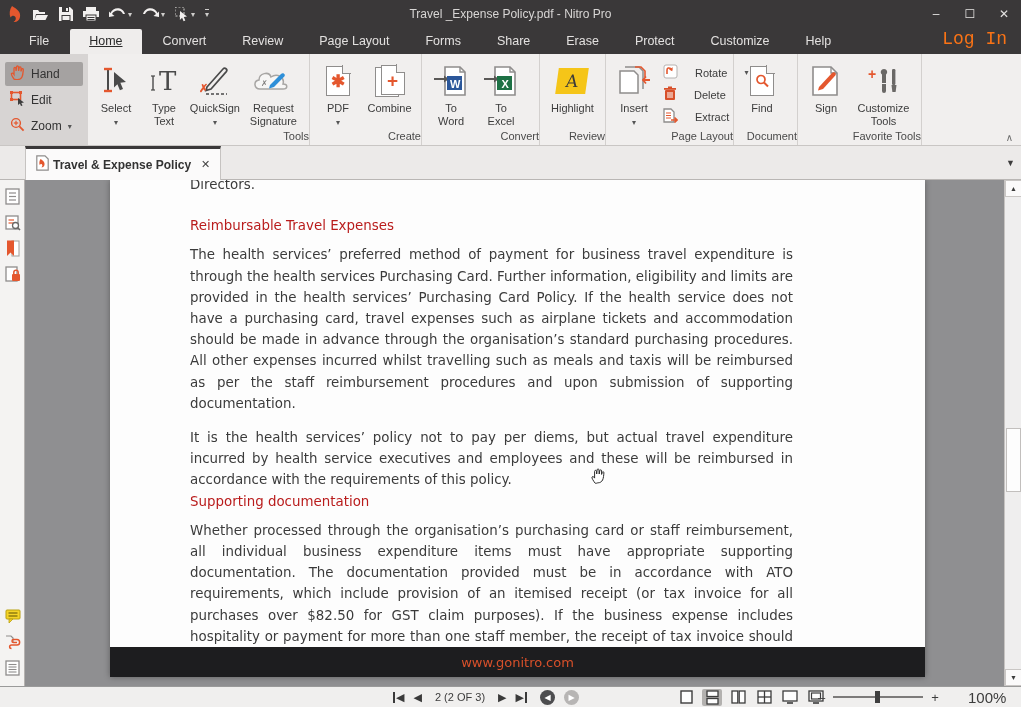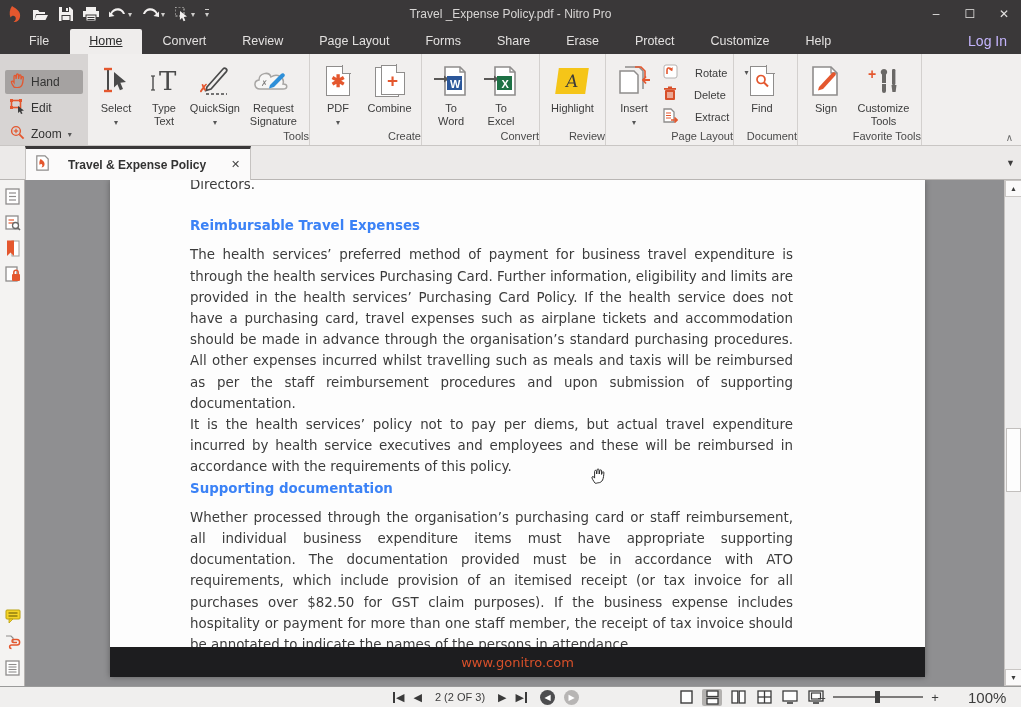--- a/index.html
+++ b/index.html
@@ -17,26 +17,26 @@
   .win-title { position:absolute; left:0; right:0; text-align:center; font-size:12px; color:#d8d6d5; pointer-events:none; }
   .win-controls { position:absolute; right:0; top:0; height:28px; display:flex; }
   .win-controls .wc { width:34px; height:28px; display:flex; align-items:center; justify-content:center;
     font-size:12px; color:#e4e2e1; }
 
   
   .menubar { position:absolute; left:0; top:28px; width:100%; height:26px; background:#3a3839;
     display:flex; align-items:flex-end; }
   .menu-item { color:#e3e1e0; font-size:12.5px; padding:5px 15px 6px; margin:0 3px; }
   .menu-item.active { background:#efedec; color:#2b2b2b; border-radius:2px 2px 0 0; padding:5px 19px 6px;text-decoration:underline; }
-  .login { position:absolute; right:14px; bottom:5px; color:#c4b5fd; font-size:14px; }
+  .login { position:absolute; right:14px; bottom:5px; color:#f97316; font-size:18px;font-family:Liberation Mono, monospace; }
 
   
   .ribbon { position:absolute; left:0; top:54px; width:100%; height:92px; background:#f1efee;
     border-bottom:1px solid #c9c6c4; display:flex; }
-  .mode-panel { width:88px; height:100%; background:#d7d4d3; padding:16px 5px 0 5px; flex:none; }
+  .mode-panel { width:88px; height:100%; background:#d7d4d3; padding:8px 5px 0 5px; flex:none; }
   .mode-item { display:flex; align-items:center; gap:6px; font-size:12px; color:#333; padding:3px 5px; border-radius:2px; margin-bottom:2px; }
   .mode-item.selected { background:#a5a2a1; }
   .mode-item .dd { font-size:8px; color:#555; }
   .rgroup { position:relative; height:100%; border-right:1px solid #d3d0ce; padding:6px 6px 18px; display:flex; gap:4px; align-items:flex-start; }
   .rgroup-label { position:absolute; left:0; right:0; bottom:3px; text-align:right; font-size:11px; color:#4a4a4a; }
   .rbtn { display:flex; flex-direction:column; align-items:center; font-size:11px; color:#3c3c3c;
     text-align:center; padding:2px 5px; min-width:44px; line-height:13px; }
   .rbtn .icon { height:38px; display:flex; align-items:center; justify-content:center; margin-bottom:2px; }
   .rbtn .dd { font-size:8px; color:#555; margin-top:1px; }
   .small-col { display:flex; flex-direction:column; gap:3px; padding-top:3px; }
@@ -49,43 +49,43 @@
     display:flex; align-items:center; justify-content:center; }
   .docsh:before { content:""; position:absolute; top:-1.6px; right:-1.6px; width:8px; height:8px;
     background:#f1efee; border-left:1.6px solid #8f8d8c; border-bottom:1.6px solid #8f8d8c; }
   .stack2 { position:relative; width:30px; height:32px; }
   .stack2 .docsh { position:absolute; }
 
   
   .tabbar { position:absolute; left:0; top:146px; width:100%; height:34px; background:#eceae9; border-bottom:1px solid #b9b6b4; }
   .doctab { position:absolute; left:25px; top:0; height:34px; min-width:175px; background:#fbfafa;
     border:1px solid #c6c3c1; border-top:3px solid #3a3839; border-bottom:none;
-    display:flex; align-items:center; gap:19px; padding:0 10px; }
+    display:flex; align-items:center; gap:4px; padding:0 10px; }
   .doctab .tab-label { font-size:12px; font-weight:bold; color:#333; }
   .doctab .tab-close { font-size:11px; color:#444; margin-left:6px; }
   .tab-list-dd { position:absolute; right:6px; top:12px; font-size:9px; color:#3c3c3c; }
 
   
   .sidebar { position:absolute; left:0; top:180px; width:25px; height:506px; background:#f4f3f2; border-right:1px solid #b5b2b0; }
   .side-icon { width:25px; height:24px; display:flex; align-items:center; justify-content:center; }
   .side-top { position:absolute; top:4px; left:0; display:flex; flex-direction:column; gap:2px; }
   .side-bottom { position:absolute; bottom:6px; left:0; display:flex; flex-direction:column; gap:2px; }
 
   
   .docarea { position:absolute; left:26px; top:180px; width:978px; height:506px; background:#8f8f91; overflow:hidden; }
   .page { position:absolute; left:84px; top:0; width:815px; height:497px; background:#fdfdfd;
     box-shadow:0 0 6px rgba(0,0,0,.35); }
   .page-text { position:absolute; left:80px; top:0; width:603px;
     font-family:"DejaVu Sans", sans-serif; font-size:13.4px; line-height:21.2px; color:#3b3b3b; }
   .page-text p { text-align:justify; }
   .frag { margin-top:-6px; }
-  .phead { color:#3b82f6; font-weight:bold; }
+  .phead { color:#b91c1c; font-weight:normal; }
   .h1 { margin-top:20px; }
   .p1 { margin-top:8px; }
-  .p2 { }
+  .p2 { margin-top:13px; }
   .h2 { }
   .p3 { margin-top:8px; }
   .page-footer { position:absolute; left:0; bottom:0; width:100%; height:30px; background:#1d1d1f;
     display:flex; align-items:center; justify-content:center; }
   .page-footer span { color:#d8502a; font-size:13px; font-family:"DejaVu Sans", sans-serif; }
   .hand-cursor { position:absolute; left:564px; top:286px; }
 
   
   .vscroll { position:absolute; right:0; top:180px; width:17px; height:506px; background:#efeeee; border-left:1px solid #c6c3c1; }
   .scroll-btn { position:absolute; left:0; width:17px; height:17px; background:#fbfafa; border:1px solid #c9c6c4;

